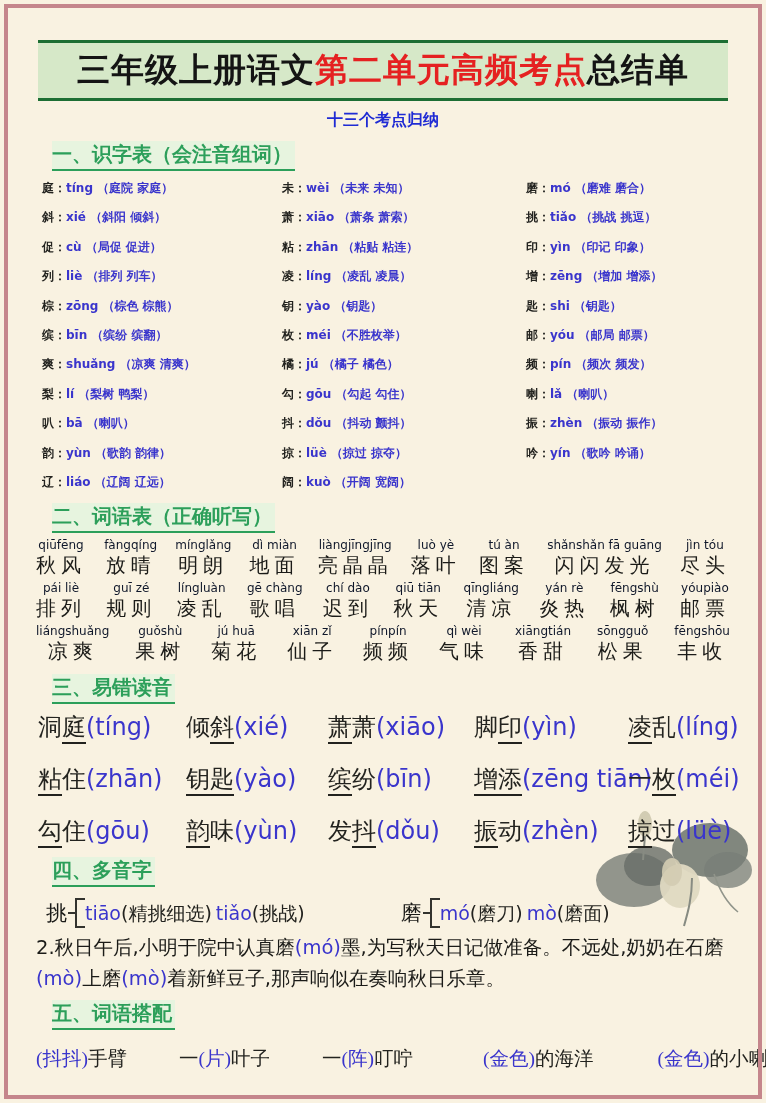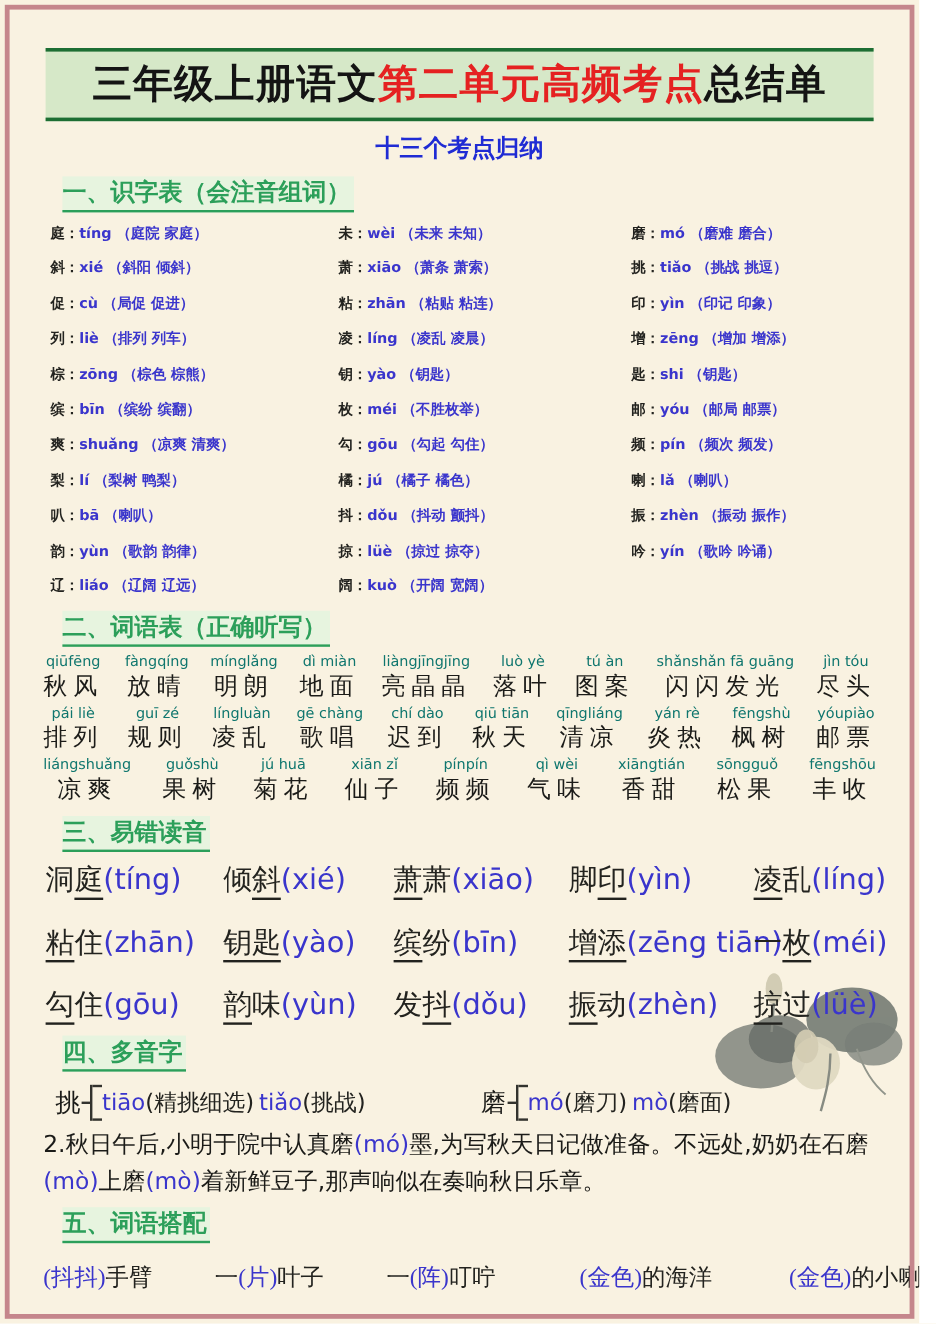--- a/index.html
+++ b/index.html
@@ -12,36 +12,36 @@
   .frame{position:absolute;inset:4px;border:4px solid #c5868c;pointer-events:none;z-index:5;}
   .content{position:relative;z-index:1;padding:0 36px;}
 
   .title-banner{
     margin:40px 2px 0;background:#d6e8c8;
     border-top:3px solid #1d6e33;border-bottom:3px solid #1d6e33;
     text-align:center;font-size:33px;font-weight:bold;color:#141414;
     padding:5px 0;letter-spacing:1px;white-space:nowrap;
   }
   .title-red{color:#e52121;}
-  .subtitle{text-align:center;color:#1f2bd4;font-size:20px;font-weight:bold;margin:9px 0 4px;}
+  .subtitle{text-align:center;color:#1f2bd4;font-size:16px;font-weight:bold;margin:9px 0 4px;}
 
   .section-header{
     display:inline-block;margin:6px 16px 3px;background:#e7f4df;color:#2c9f5a;
     font-weight:bold;font-size:20px;border-bottom:2px solid #2c9f5a;padding:0 3px 1px 0;
   }
 
   .blue{color:#3a35cc;}
   .s1-grid{display:grid;grid-template-columns:240px 244px 1fr;padding-left:6px;font-size:12px;font-weight:bold;}
   .zirow{line-height:29.4px;white-space:nowrap;}
   .zirow .py{color:#3a35cc;margin-right:4px;}
   .zirow .words{color:#3a35cc;}
 
   .word-row{display:flex;justify-content:space-between;margin:3px 0 4px;}
   .word{text-align:center;}
-  .word .py{display:block;font-size:12px;color:#0f766e;line-height:13px;white-space:nowrap;}
+  .word .py{display:block;font-size:12px;color:#0f172a;line-height:13px;white-space:nowrap;}
   .word .hz{display:block;font-size:20px;color:#1b1b18;line-height:26px;letter-spacing:5px;white-space:nowrap;}
 
   .s3-grid{display:grid;grid-template-columns:148px 142px 146px 154px 1fr;row-gap:20px;padding:4px 0 4px 2px;font-size:24px;}
   .s3-item{white-space:nowrap;}
   .u{border-bottom:2px solid #22221e;padding-bottom:1px;}
 
   .duoyin{display:flex;gap:96px;margin:8px 0 4px 10px;}
   .dy-group{display:flex;align-items:center;}
   .dy-char{font-size:21px;color:#1b1b18;}
   .dy-conn{width:7px;border-top:2px solid #33332e;margin-left:1px;}
@@ -122,23 +122,23 @@
           <div class="zirow"><span class="hz">萧：</span><span class="py">xiāo</span><span class="words">（萧条 萧索）</span></div>
 
           <div class="zirow"><span class="hz">粘：</span><span class="py">zhān</span><span class="words">（粘贴 粘连）</span></div>
 
           <div class="zirow"><span class="hz">凌：</span><span class="py">líng</span><span class="words">（凌乱 凌晨）</span></div>
 
           <div class="zirow"><span class="hz">钥：</span><span class="py">yào</span><span class="words">（钥匙）</span></div>
 
           <div class="zirow"><span class="hz">枚：</span><span class="py">méi</span><span class="words">（不胜枚举）</span></div>
 
+          <div class="zirow"><span class="hz">橘：</span><span class="py">jú</span><span class="words">（橘子 橘色）</span></div>
+
           <div class="zirow"><span class="hz">勾：</span><span class="py">gōu</span><span class="words">（勾起 勾住）</span></div>
-
-          <div class="zirow"><span class="hz">橘：</span><span class="py">jú</span><span class="words">（橘子 橘色）</span></div>
 
           <div class="zirow"><span class="hz">抖：</span><span class="py">dǒu</span><span class="words">（抖动 颤抖）</span></div>
 
           <div class="zirow"><span class="hz">掠：</span><span class="py">lüè</span><span class="words">（掠过 掠夺）</span></div>
 
           <div class="zirow"><span class="hz">阔：</span><span class="py">kuò</span><span class="words">（开阔 宽阔）</span></div>
         </div>
       <div>
 
           <div class="zirow"><span class="hz">磨：</span><span class="py">mó</span><span class="words">（磨难 磨合）</span></div>

